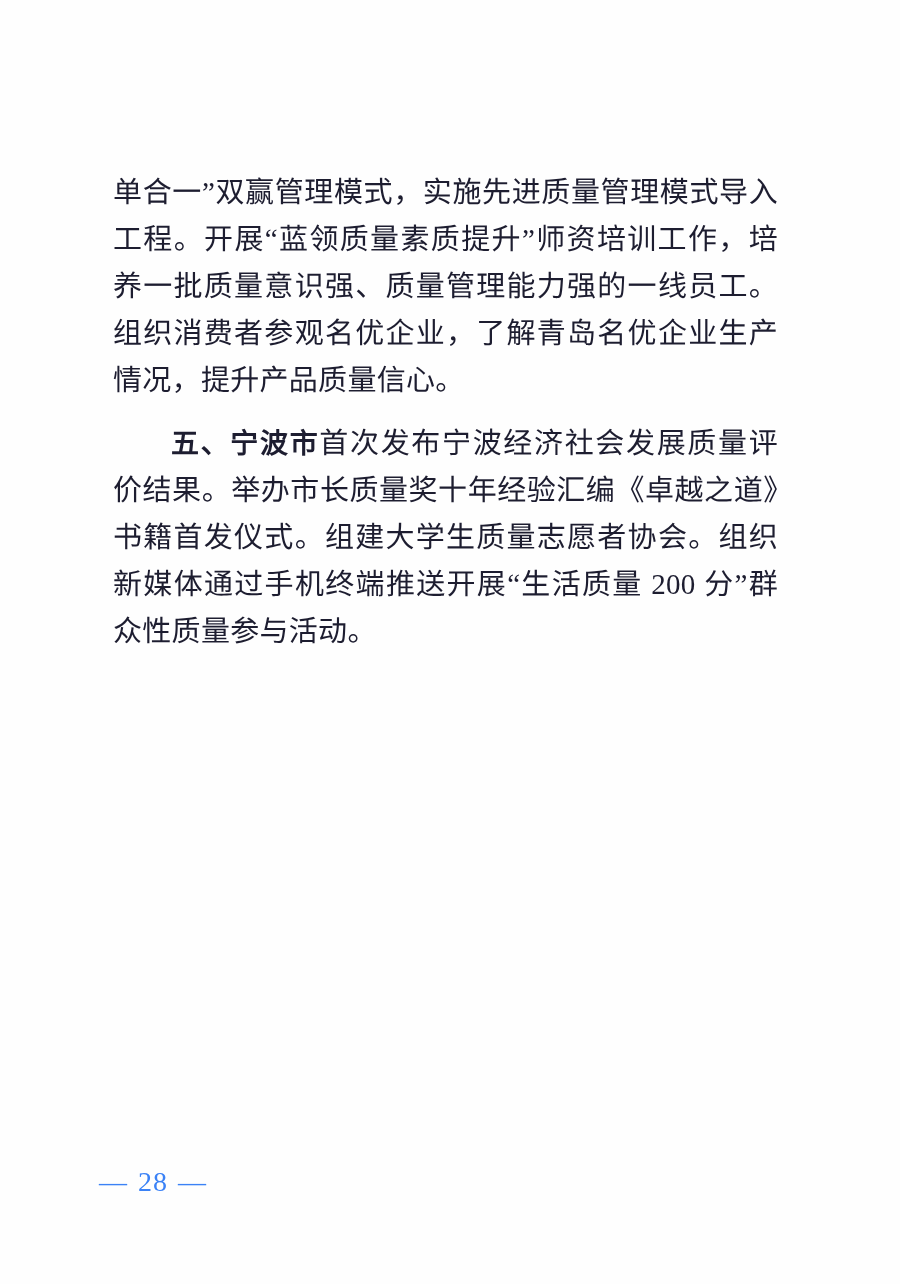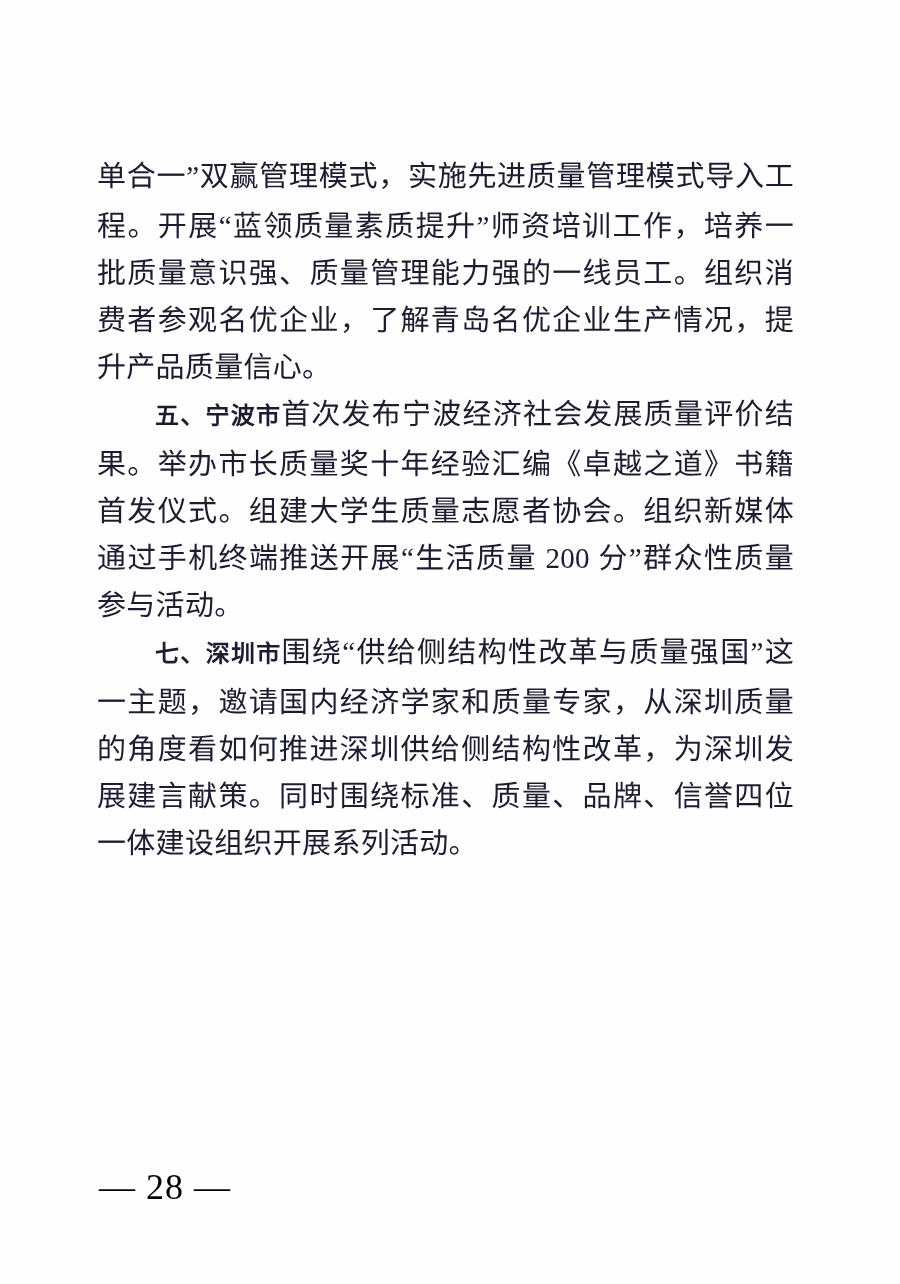--- a/index.html
+++ b/index.html
@@ -21,56 +21,55 @@
     top: 153px;
     width: 697px;
     color: #1d1d30;
     font-size: 29px;
     line-height: 47px;
     text-align: justify;
     text-justify: inter-ideograph;
     letter-spacing: 0.3px;
   }
   .para {
-    margin: 0;
+    margin: 16px;
     padding: 0;
     text-indent: 2em;
   }
   .para.no-indent {
     text-indent: 0;
   }
   .lead {
     font-weight: 700;
-    font-family: Liberation Mono, monospace;
-    font-size: 24px;
+    font-family: Liberation Sans, sans-serif;
+    font-size: 28px;
   }
   .footer {
     position: absolute;
     left: 99px;
     top: 1166px;
-    color: #000000;
-    font-size: 36px;
+    color: #3b82f6;
+    font-size: 28px;
     letter-spacing: 1px;
     white-space: nowrap;
   }
   .footer .pagenum {
     padding: 0 10px;
   }
 </style>
 </head>
 <body>
 
 <div class="page">
   <div class="content">
 
     <p class="para no-indent"><span class="lead"></span><span>单合一”双赢管理模式，实施先进质量管理模式导入工程。开展“蓝领质量素质提升”师资培训工作，培养一批质量意识强、质量管理能力强的一线员工。组织消费者参观名优企业，了解青岛名优企业生产情况，提升产品质量信心。</span></p>
 
     <p class="para"><span class="lead">五、宁波市</span><span>首次发布宁波经济社会发展质量评价结果。举办市长质量奖十年经验汇编《卓越之道》书籍首发仪式。组建大学生质量志愿者协会。组织新媒体通过手机终端推送开展“生活质量 200 分”群众性质量参与活动。</span></p>
 
 
-    <p class="para"><span class="lead">七、深圳市</span><span>围绕“供给侧结构性改革与质量强国”这一主题，邀请国内经济学家和质量专家，从深圳质量的角度看如何推进深圳供给侧结构性改革，为深圳发展建言献策。同时围绕标准、质量、品牌、信誉四位一体建设组织开展系列活动。</span></p>
 
     <p class="para"></p>
 
   </div>
 
   <div class="footer"><span>—</span><span class="pagenum">28</span><span>—</span></div>
 </div>
 
 </body></html>

